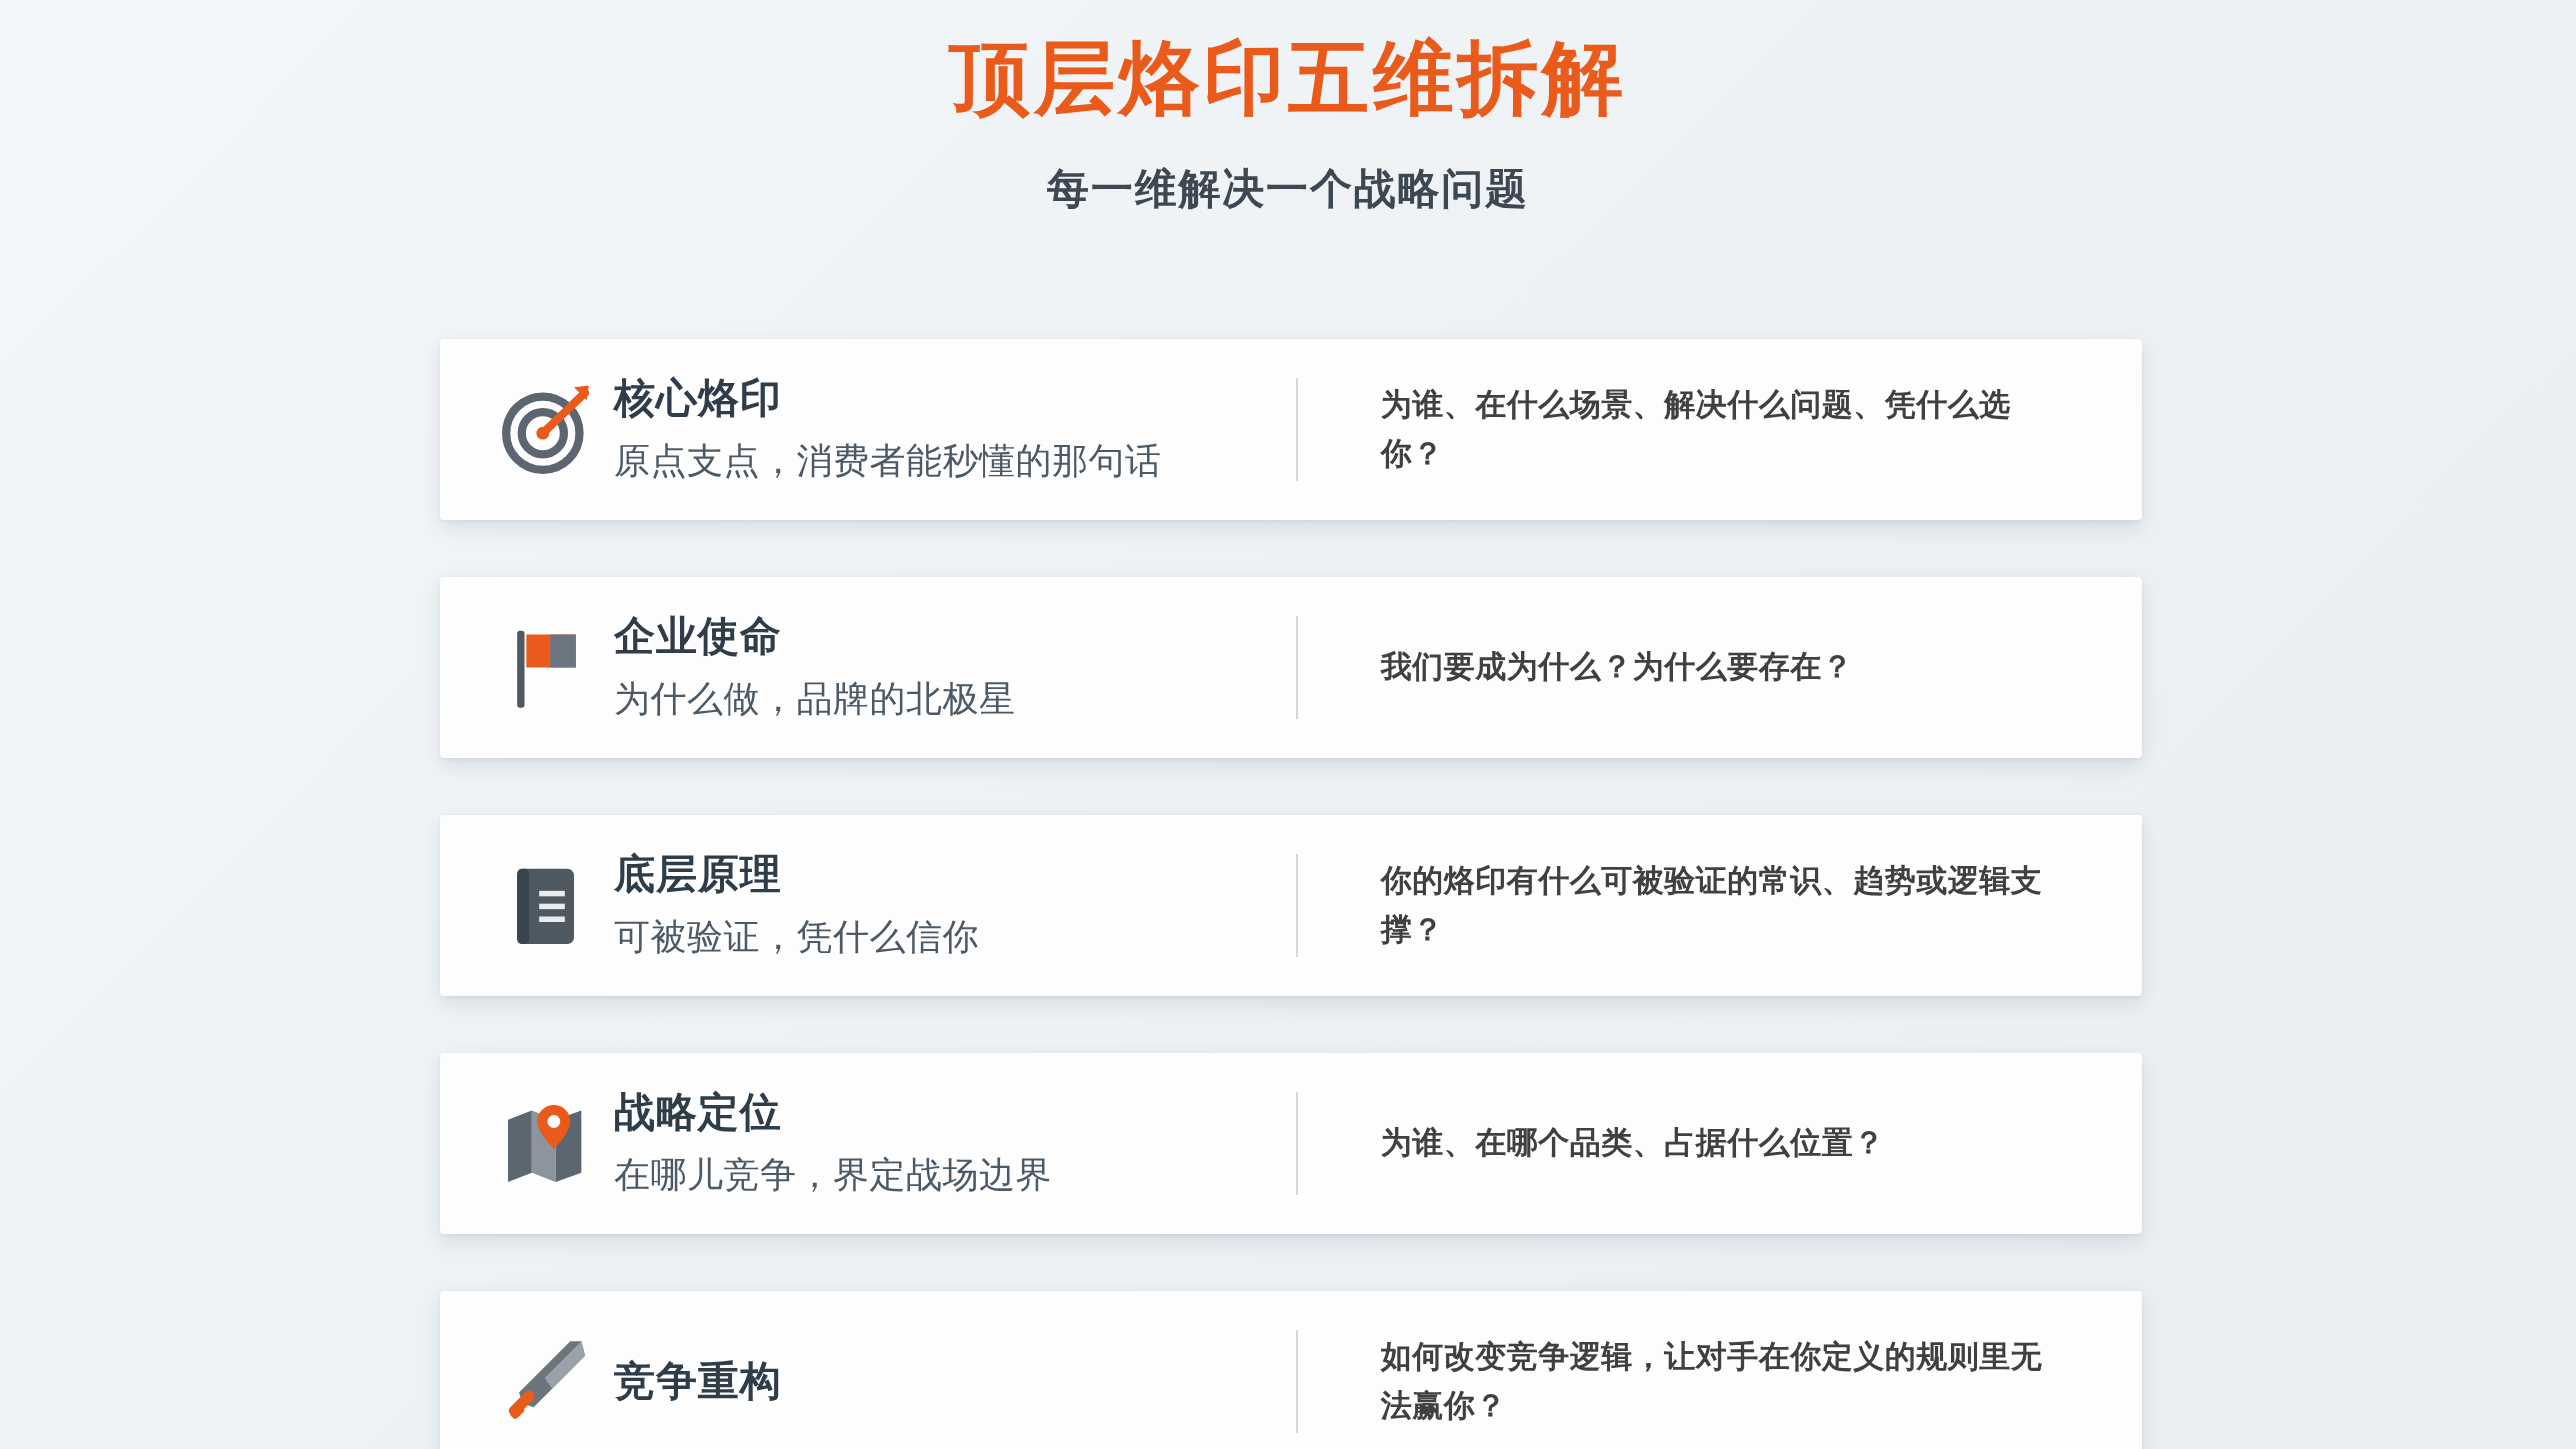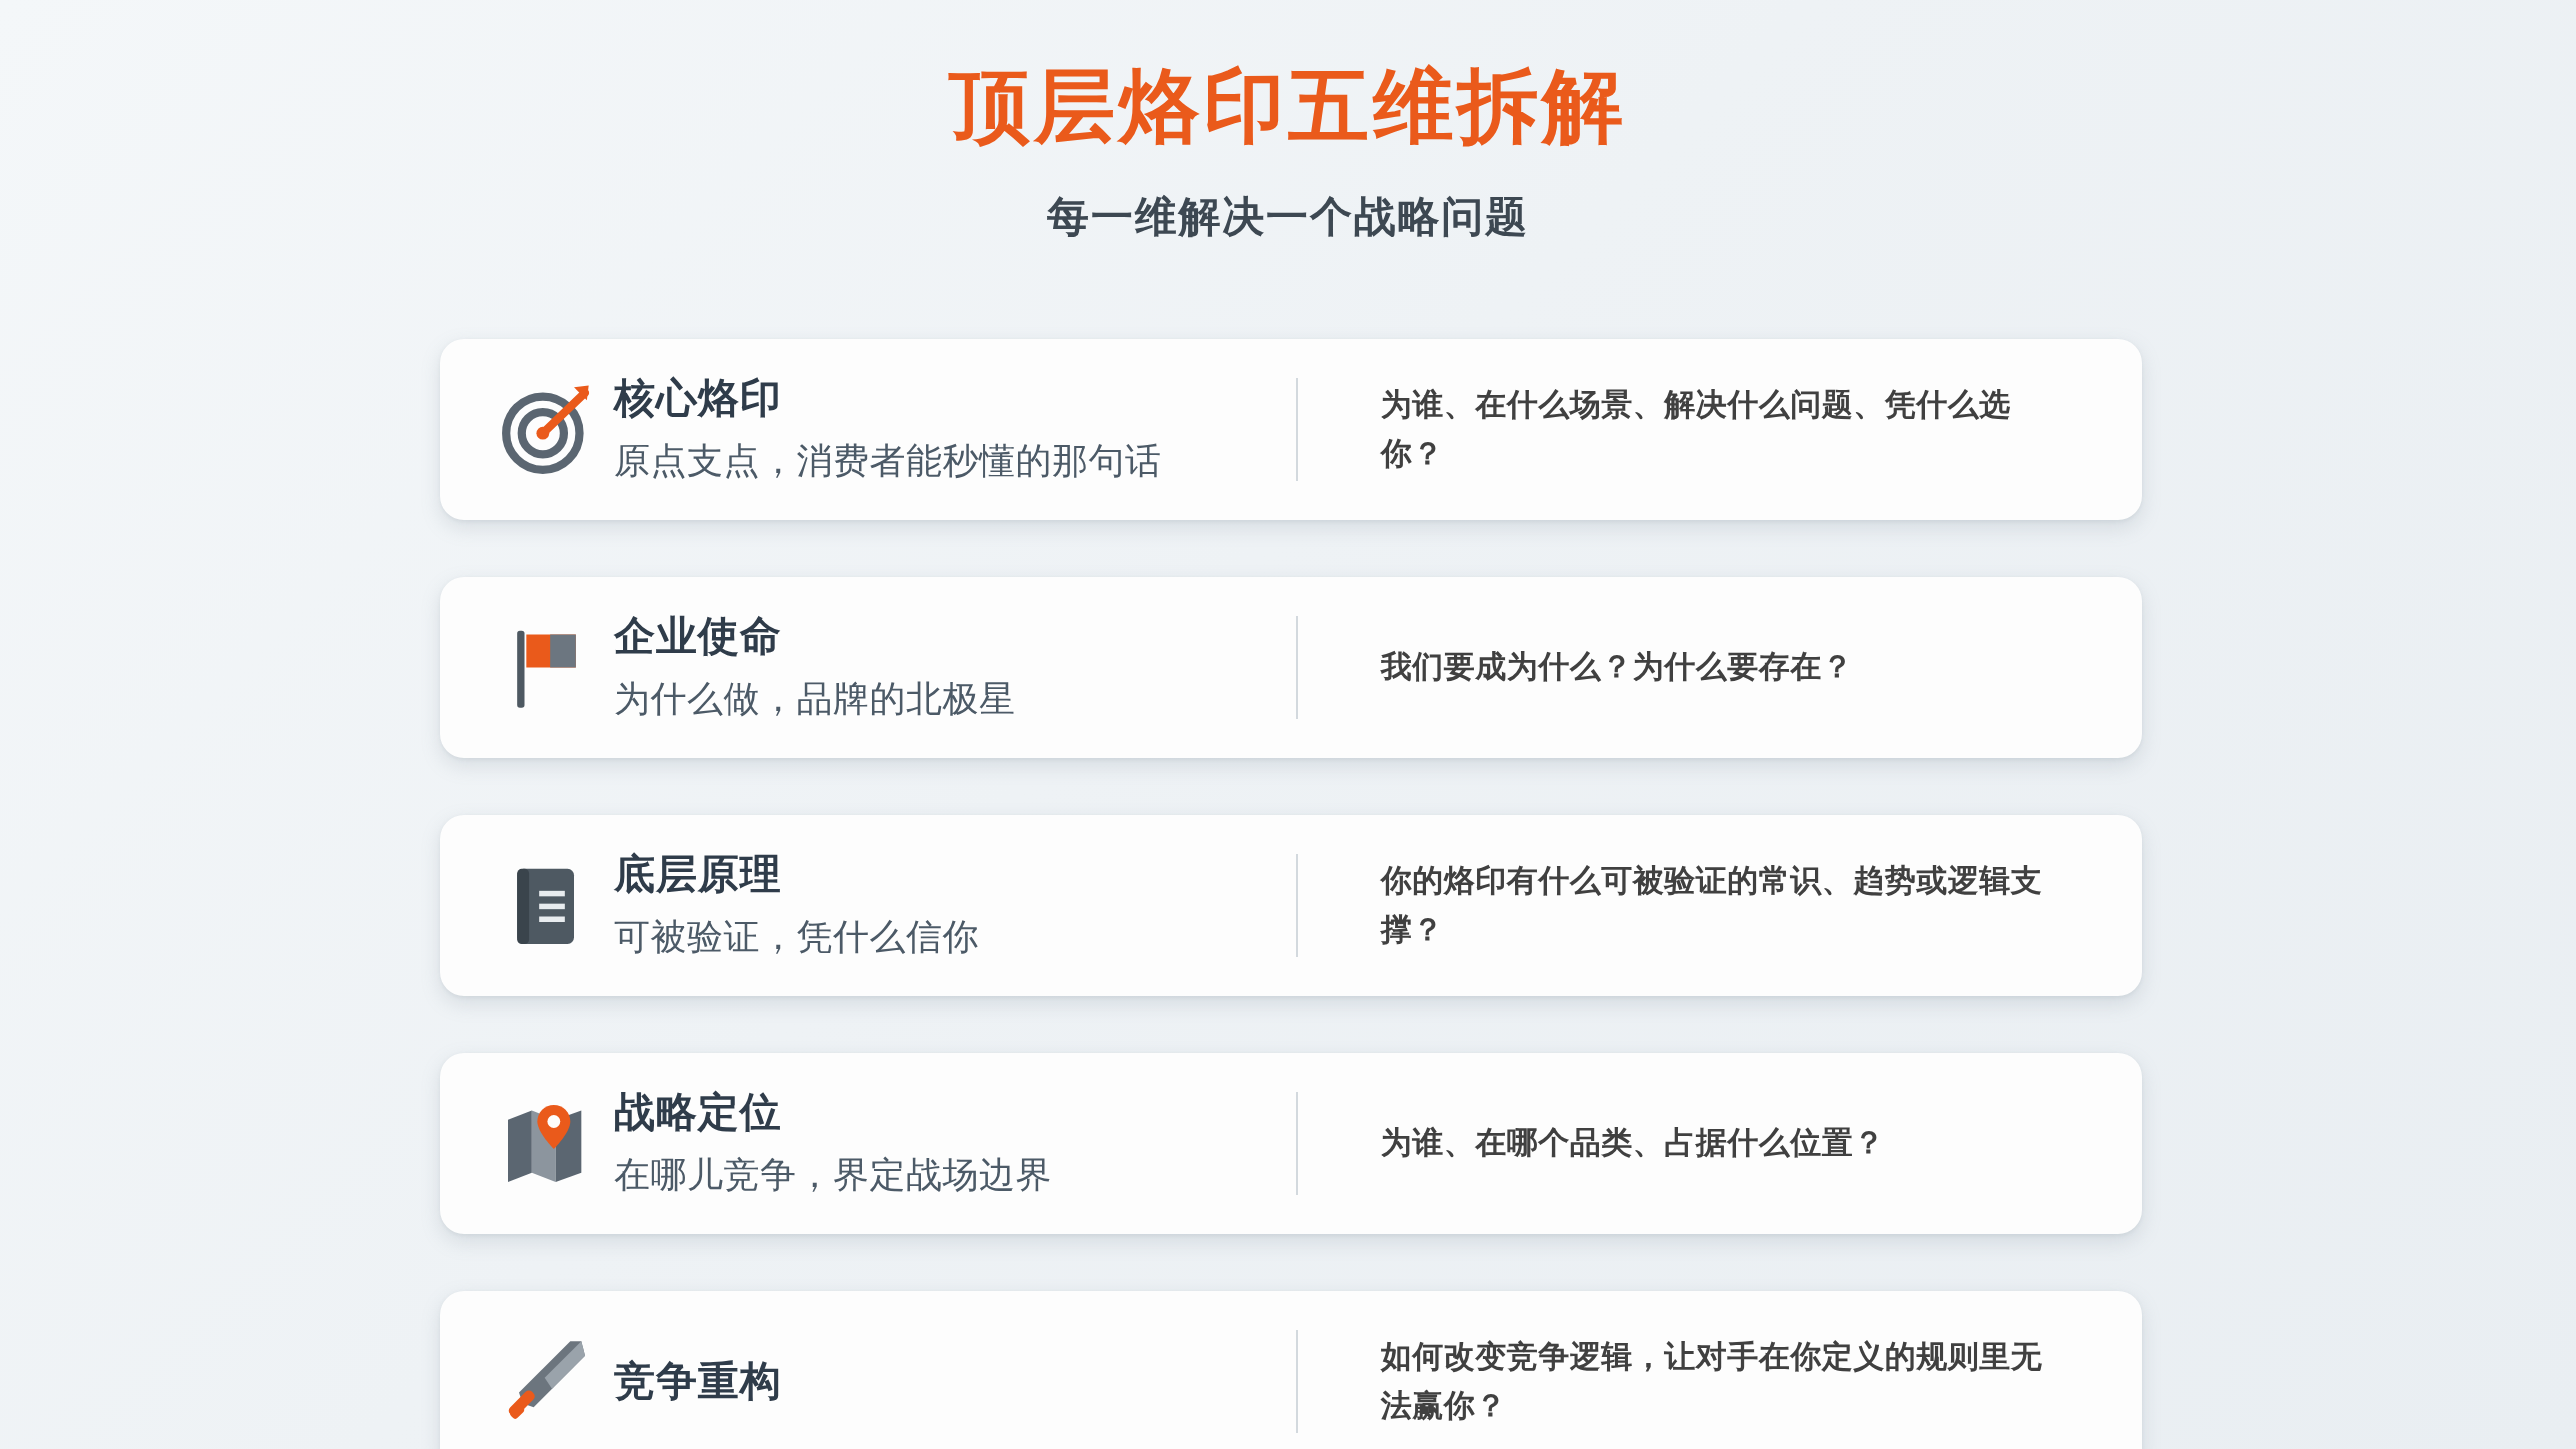--- a/index.html
+++ b/index.html
@@ -17,21 +17,21 @@
   .page {
     width: 2576px;
     height: 1450px;
     position: relative;
     box-sizing: border-box;
   }
 
   
   .header {
     text-align: center;
-    padding-top: 62px;
+    padding-top: 34px;
   }
   .main-title {
     font-size: 81px;
     font-weight: bold;
     color: #ea5a1b;
     letter-spacing: 3.7px;
     line-height: 1.1;
     margin: 0;
   }
   .sub-title {
@@ -49,21 +49,21 @@
     top: 339px;
     width: 1702px;
   }
   .row-wrap {
     position: relative;
   }
   .card {
     position: relative;
     height: 181px;
     background: #fdfdfd;
-    border-radius: 24px;
+    border-radius: 4px;
     box-shadow: 0 7.4px 20px rgba(120, 134, 148, 0.20), 0 1.8px 3.7px rgba(120,134,148,0.10);
     display: flex;
     align-items: center;
     box-sizing: border-box;
     padding-left: 52px;
     margin-bottom: 57px;
   }
   .icon-box {
     width: 109px;
     min-width: 109px;

